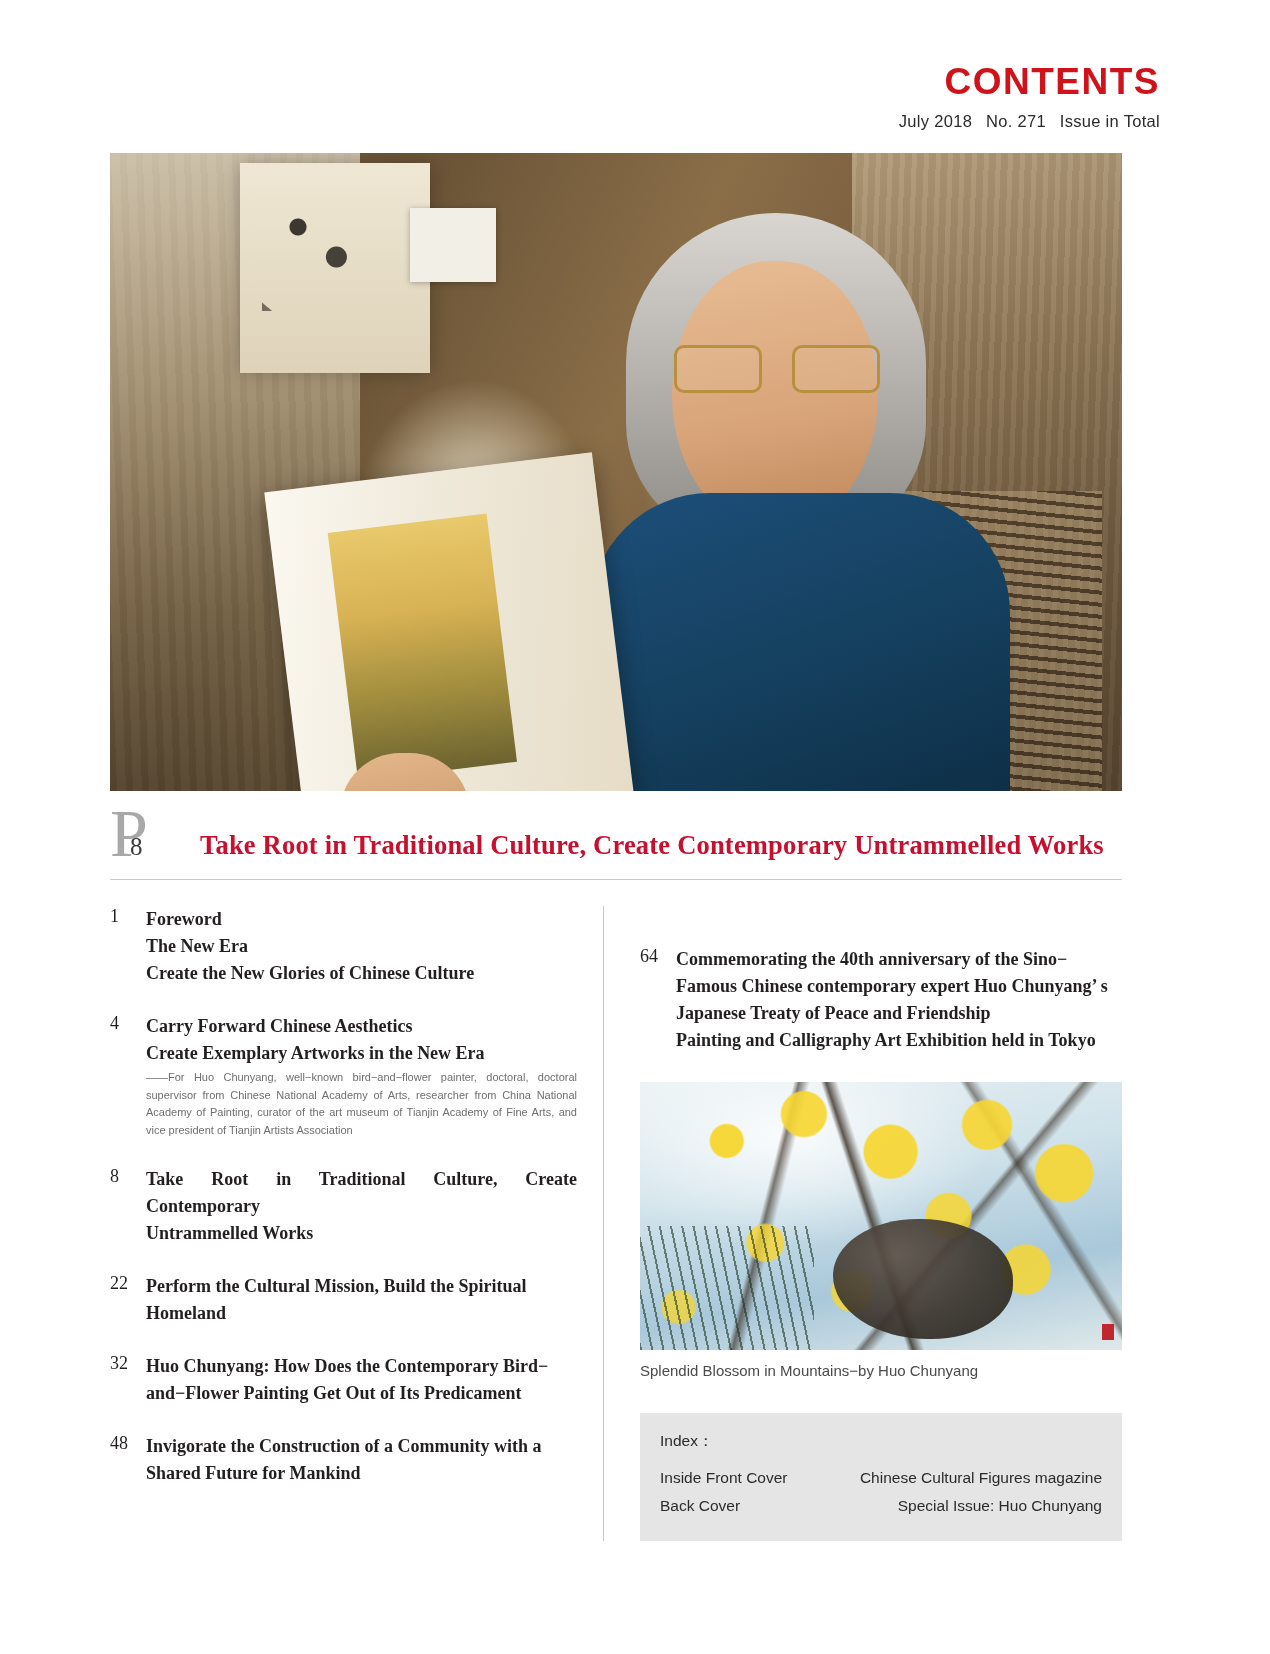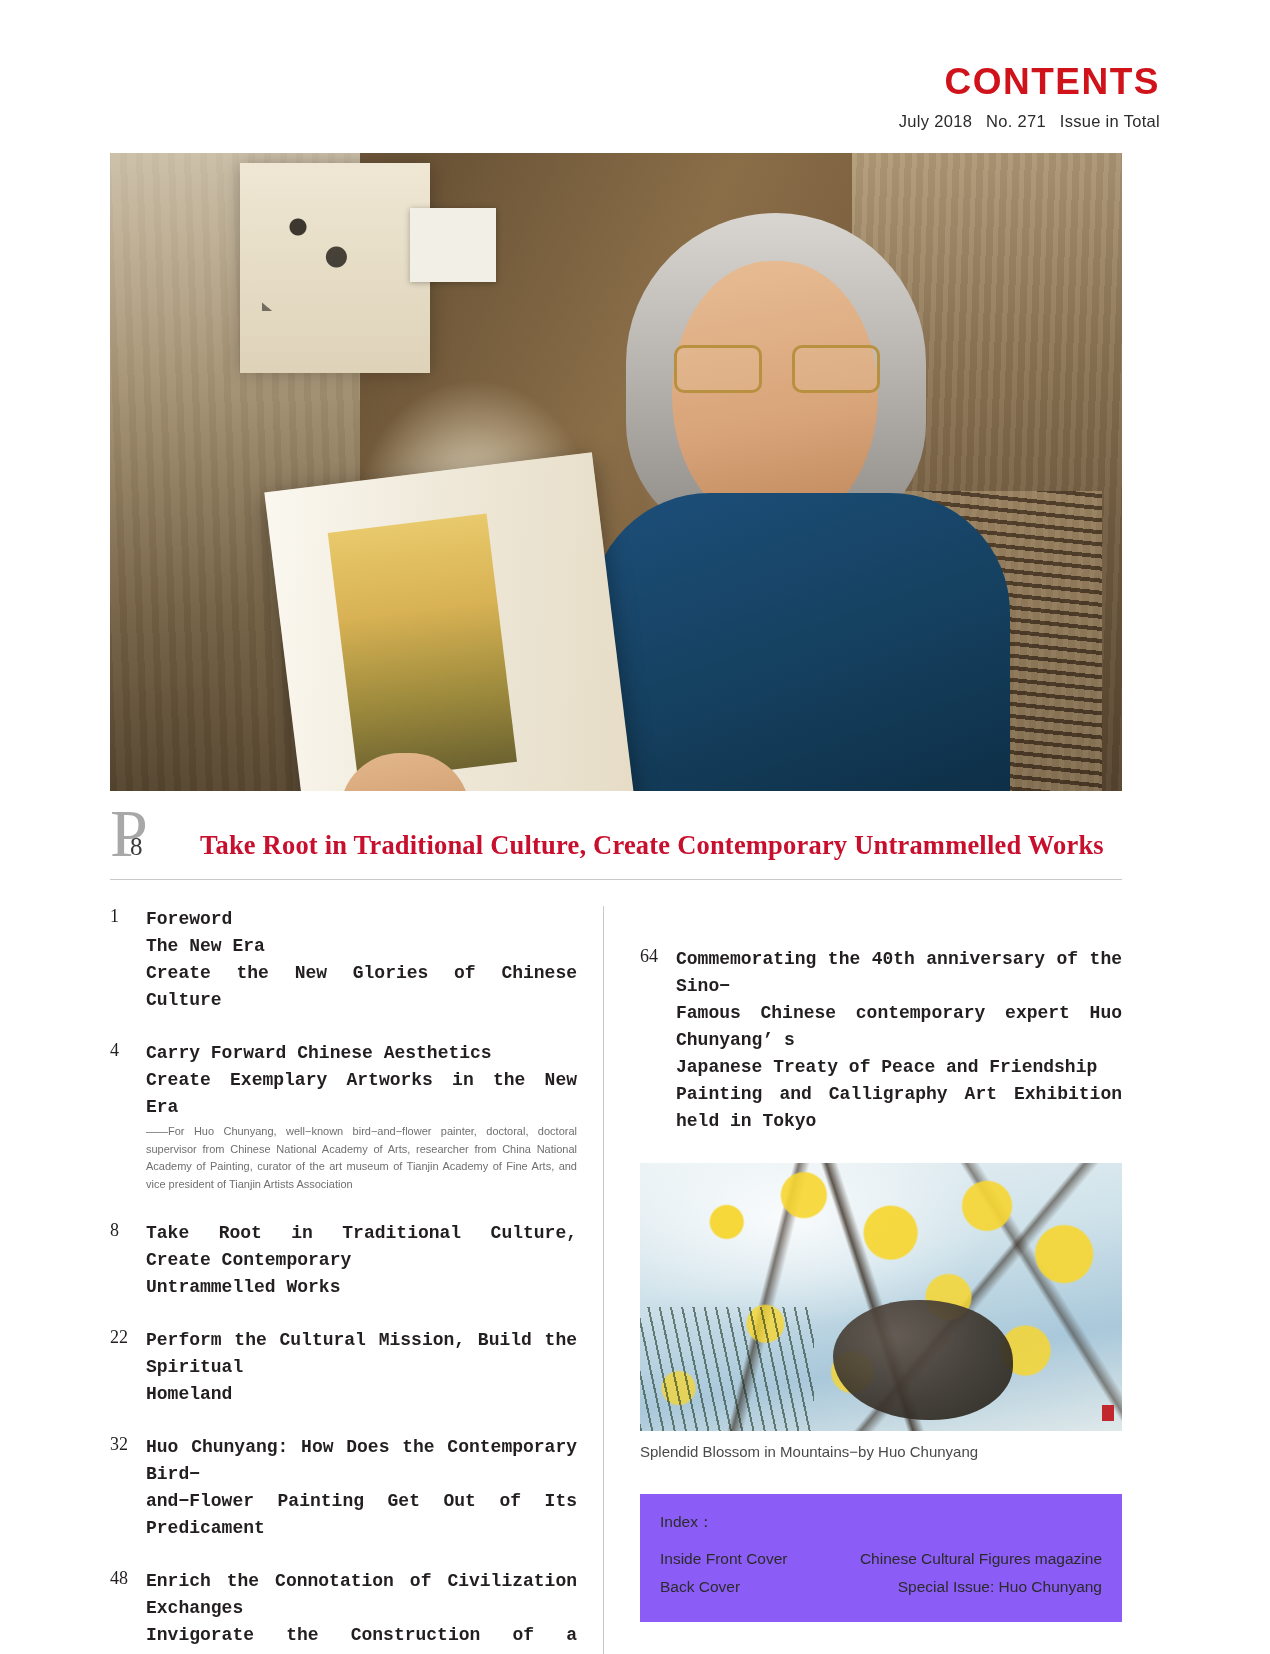--- a/index.html
+++ b/index.html
@@ -215,21 +215,21 @@
     width: 36px;
     flex: none;
     font-family: "Liberation Serif", serif;
     font-size: 18px;
     color: #231f20;
   }
   .entry-body {
     flex: 1;
   }
   .entry-line {
-    font-family: Liberation Mono, monospace;
+    font-family: Liberation Serif, serif;
     font-weight: bold;
     font-size: 18px;
     line-height: 1.5;
     color: #231f20;
     text-align: justify;
   }
   .entry-note {
     font-family: "Liberation Sans", sans-serif;
     font-size: 11px;
     line-height: 1.62;
@@ -293,21 +293,21 @@
     margin-top: 12px;
     font-size: 15px;
     color: #4a4a4a;
     font-family: "Liberation Sans", sans-serif;
   }
 
   
   .index-box {
     margin-top: 34px;
     width: 482px;
-    background: #8b5cf6;
+    background: #e5e5e5;
     padding: 18px 20px 20px 20px;
     box-sizing: border-box;
     font-size: 15.5px;
     color: #2b2b2b;
   }
   .index-title { margin-bottom: 12px; }
   .index-row {
     display: flex;
     justify-content: space-between;
     line-height: 1.85;
@@ -398,21 +398,20 @@
         <div class="entry-page">32</div>
         <div class="entry-body">
           <div class="entry-line">Huo Chunyang: How Does the Contemporary Bird−</div>
           <div class="entry-line">and−Flower Painting Get Out of Its Predicament</div>
         </div>
       </div>
 
       <div class="entry">
         <div class="entry-page">48</div>
         <div class="entry-body">
-          <div class="entry-line">Enrich the Connotation of Civilization Exchanges</div>
           <div class="entry-line">Invigorate the Construction of a Community with a</div>
           <div class="entry-line">Shared Future for Mankind</div>
         </div>
       </div>
 
     </div>
 
     <div class="col-right">
 
       <div class="entry">

